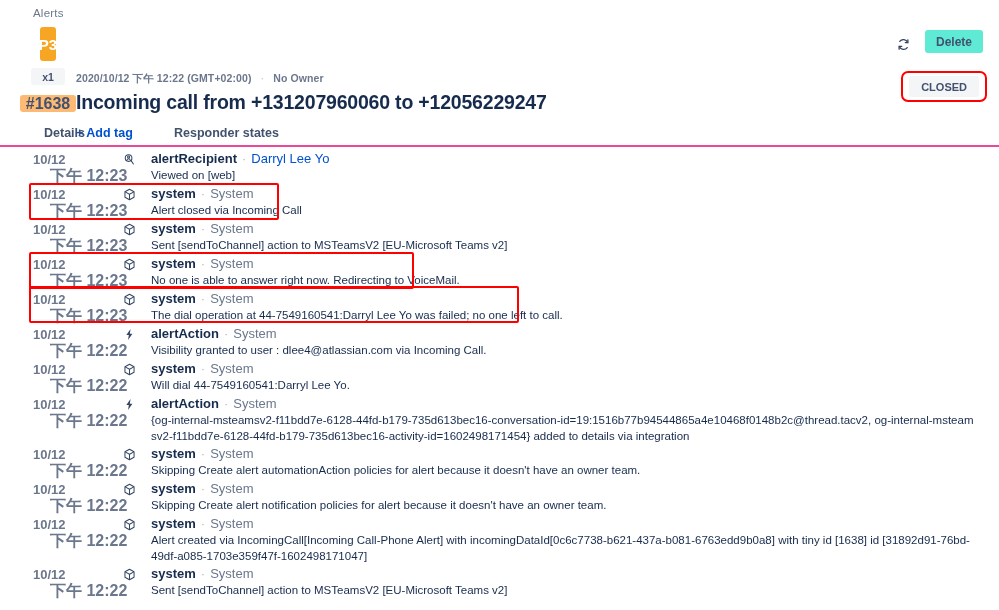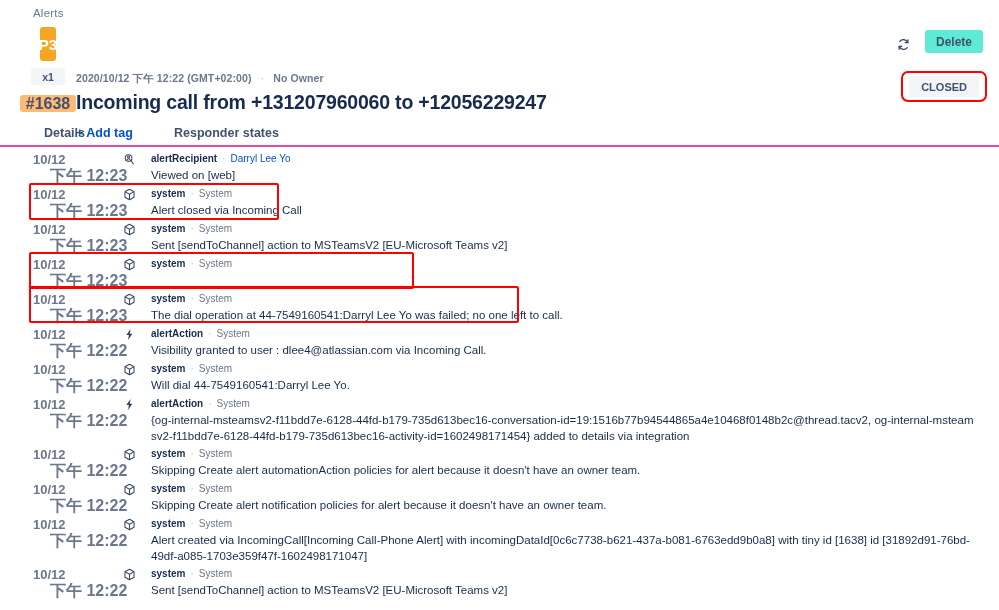--- a/index.html
+++ b/index.html
@@ -106,21 +106,21 @@
   .col-time {
     width: 78px; padding-left: 12px;
     font-size: 16px; color: #6b778c; font-weight: bold;
     line-height: 17px; white-space: nowrap; margin-top: 16px;
   }
   .col-icon {
     width: 26px; display: flex; justify-content: center; align-items: flex-start;
     padding-top: 2px; color: #344563;
   }
   .col-body { flex: 1; padding-left: 9px; padding-right: 20px; min-width: 0; }
-  .body-head { font-size: 10px; line-height: 15px; white-space: nowrap; }
+  .body-head { font-size: 13px; line-height: 15px; white-space: nowrap; }
   .actor-type { font-weight: bold; color: #172b4d; }
   .dot-sep { color: #b3bac5; margin: 0 5px; }
   .actor-name { color: #6b778c; }
   .actor-name.link { color: #0052cc; font-weight: normal; }
   .body-text {
     font-size: 11.5px; line-height: 15.5px; color: #172b4d;
     margin-top: 2px; word-break: break-word;
   }
   .body-text.mono-wrap { word-break: break-all; }
 
@@ -228,20 +228,21 @@
         <div class="col-time">下午 12:23</div>
         <div class="col-icon">
           <svg width="13" height="13" viewBox="0 0 16 16" fill="none" stroke="#344563" stroke-width="1.25" stroke-linejoin="round">
             <path d="M8 1.6 13.6 4.6v6.8L8 14.4 2.4 11.4V4.6z"></path>
             <path d="M2.6 4.8 8 7.6l5.4-2.8"></path>
             <path d="M8 7.6v6.6"></path>
           </svg>
         </div>
         <div class="col-body">
           <div class="body-head"><span class="actor-type">system</span><span class="dot-sep">·</span><span class="actor-name">System</span></div>
+          <div class="body-text">No one is able to answer right now. Redirecting to VoiceMail.</div>
         </div>
       </div>
       <div class="log-row">
         <div class="col-date">10/12</div>
         <div class="col-time">下午 12:23</div>
         <div class="col-icon">
           <svg width="13" height="13" viewBox="0 0 16 16" fill="none" stroke="#344563" stroke-width="1.25" stroke-linejoin="round">
             <path d="M8 1.6 13.6 4.6v6.8L8 14.4 2.4 11.4V4.6z"></path>
             <path d="M2.6 4.8 8 7.6l5.4-2.8"></path>
             <path d="M8 7.6v6.6"></path>

